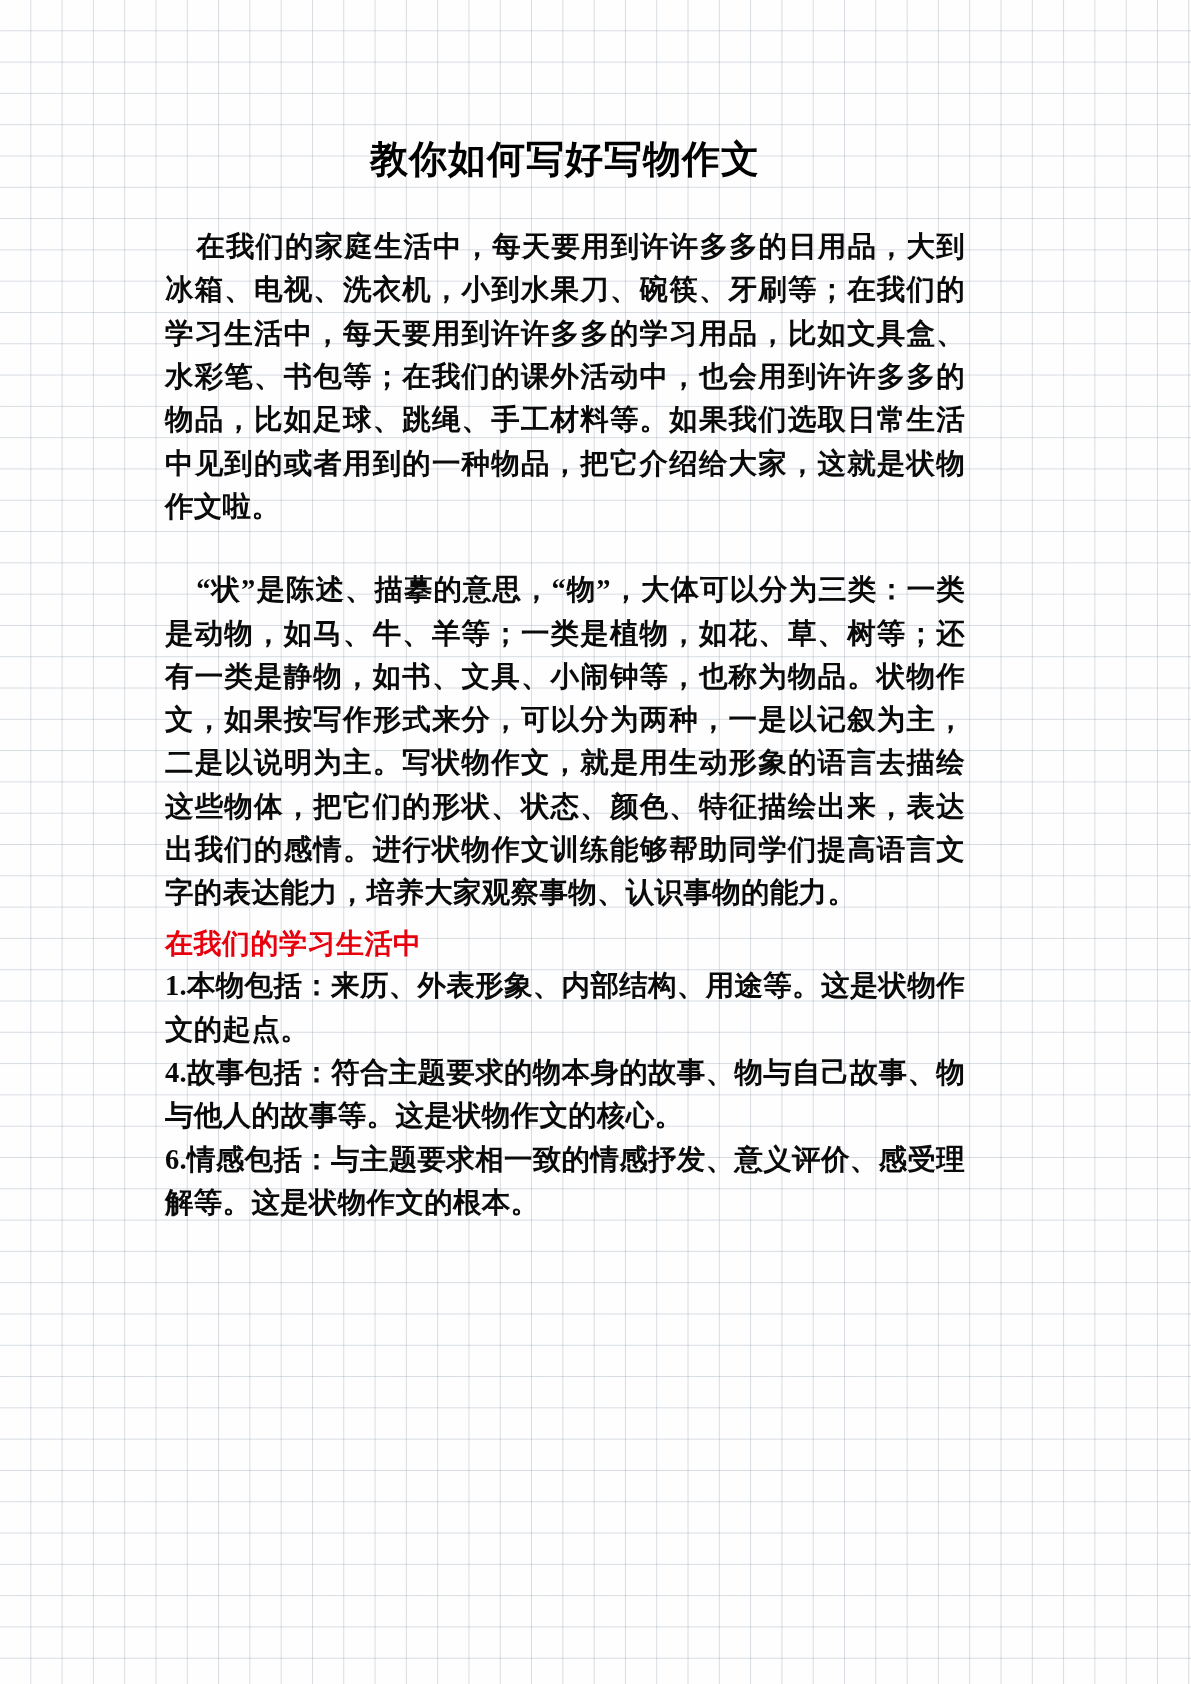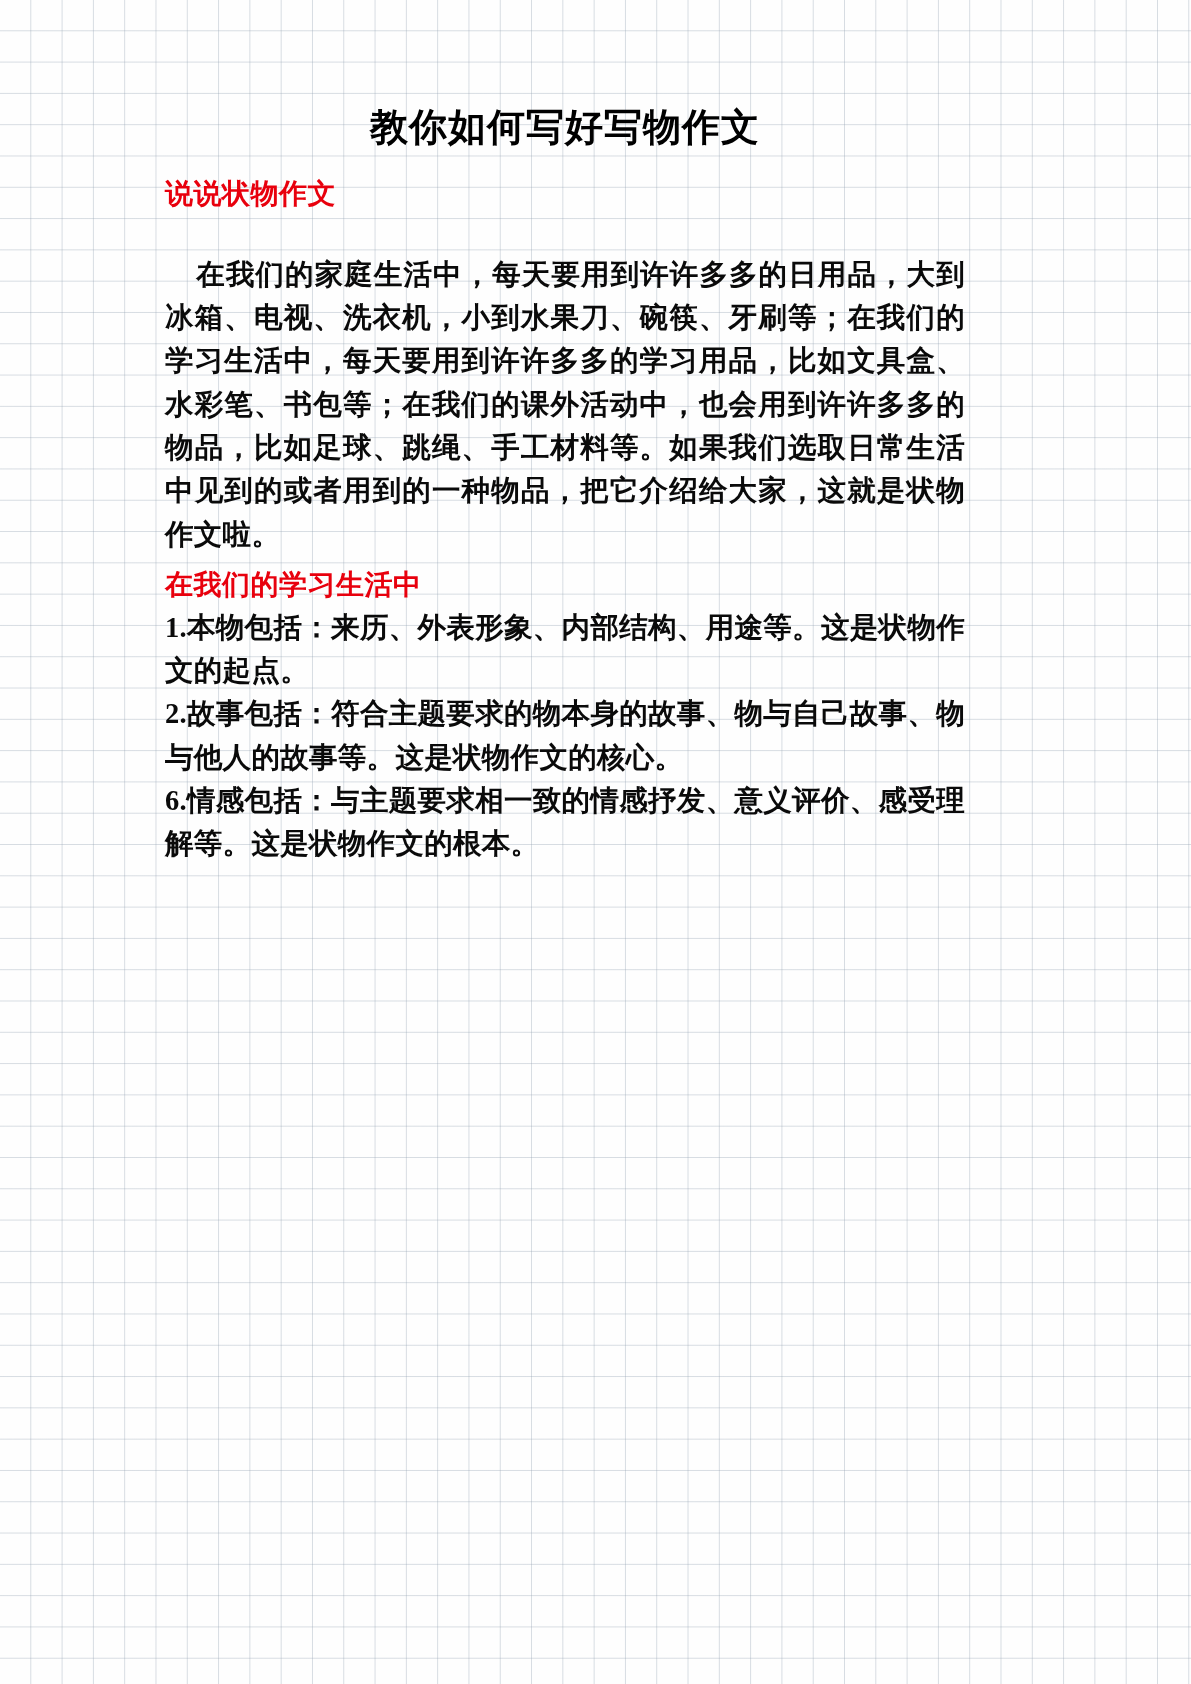--- a/index.html
+++ b/index.html
@@ -22,21 +22,21 @@
     background-color: #fefefe;
     background-image:
       linear-gradient(to right, rgba(150,165,180,0.38) 1px, transparent 1px),
       linear-gradient(to bottom, rgba(150,165,180,0.38) 1px, transparent 1px);
     background-size: 31.3px 31.3px;
     background-position: -1px -1px;
   }
   .content {
     position: absolute;
     left: 165px;
-    top: 102px;
+    top: 134px;
     width: 800px;
   }
   .doc-title {
     text-align: center;
     font-size: 38px;
     font-weight: bold;
     color: #000000;
     letter-spacing: 1px;
     margin: 0 0 22px 0;
     font-family: "Liberation Serif", "DejaVu Serif", serif;
@@ -66,30 +66,30 @@
   .gap-small { height: 4px; }
 </style>
 </head>
 <body>
 
 <div class="page">
   <div class="content">
 
     <h1 class="doc-title">教你如何写好写物作文</h1>
 
-    <div class="section-heading">说说状物作文</div>
 
     <p class="para indent">在我们的家庭生活中，每天要用到许许多多的日用品，大到冰箱、电视、洗衣机，小到水果刀、碗筷、牙刷等；在我们的学习生活中，每天要用到许许多多的学习用品，比如文具盒、水彩笔、书包等；在我们的课外活动中，也会用到许许多多的物品，比如足球、跳绳、手工材料等。如果我们选取日常生活中见到的或者用到的一种物品，把它介绍给大家，这就是状物作文啦。</p>
 
+    <p class="para indent">“状”是陈述、描摹的意思，“物”，大体可以分为三类：一类是动物，如马、牛、羊等；一类是植物，如花、草、树等；还有一类是静物，如书、文具、小闹钟等，也称为物品。状物作文，如果按写作形式来分，可以分为两种，一是以记叙为主，二是以说明为主。写状物作文，就是用生动形象的语言去描绘这些物体，把它们的形状、状态、颜色、特征描绘出来，表达出我们的感情。进行状物作文训练能够帮助同学们提高语言文字的表达能力，培养大家观察事物、认识事物的能力。</p>
 
     <div class="gap-small"></div>
 
     <div class="section-heading">在我们的学习生活中</div>
 
 
     <p class="para">1.本物包括：来历、外表形象、内部结构、用途等。这是状物作文的起点。</p>
 
-    <p class="para">2.故事包括：符合主题要求的物本身的故事、物与自己故事、物与他人的故事等。这是状物作文的核心。</p>
+    <p class="para">4.故事包括：符合主题要求的物本身的故事、物与自己故事、物与他人的故事等。这是状物作文的核心。</p>
 
     <p class="para">6.情感包括：与主题要求相一致的情感抒发、意义评价、感受理解等。这是状物作文的根本。</p>
 
   </div>
 </div>
 
 </body></html>

